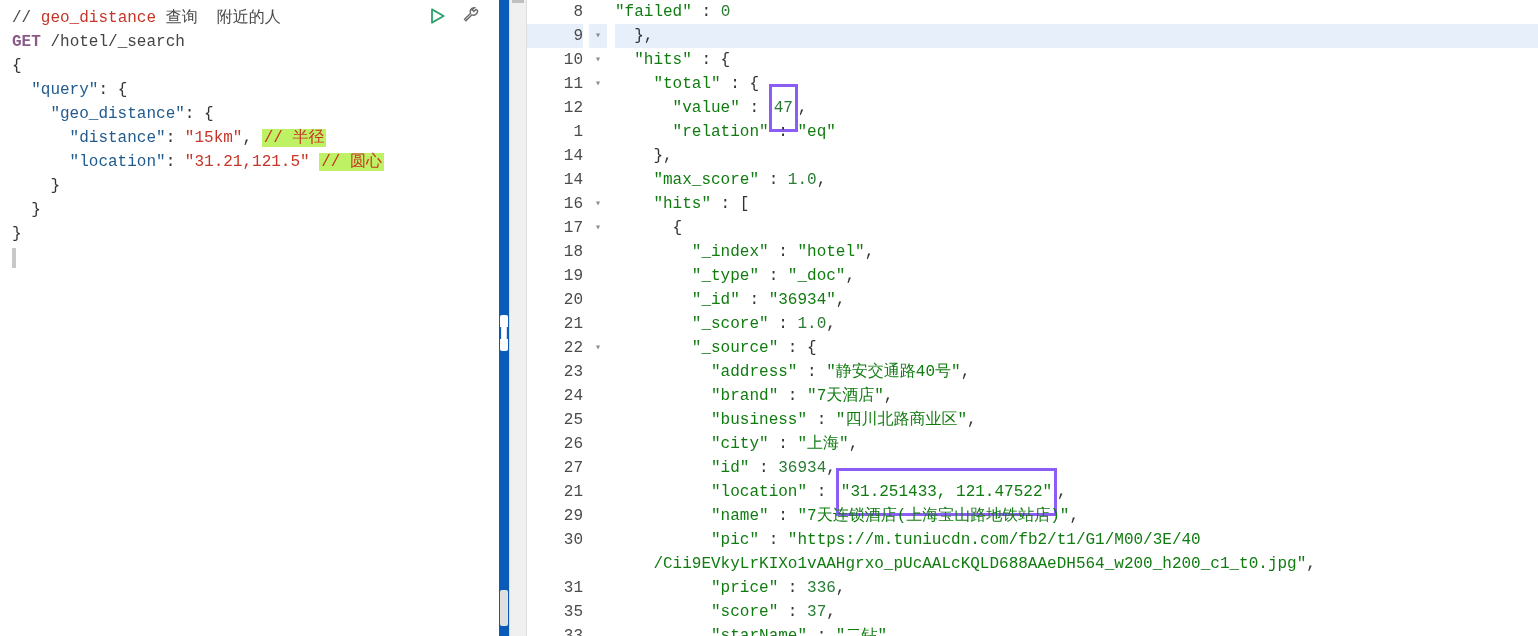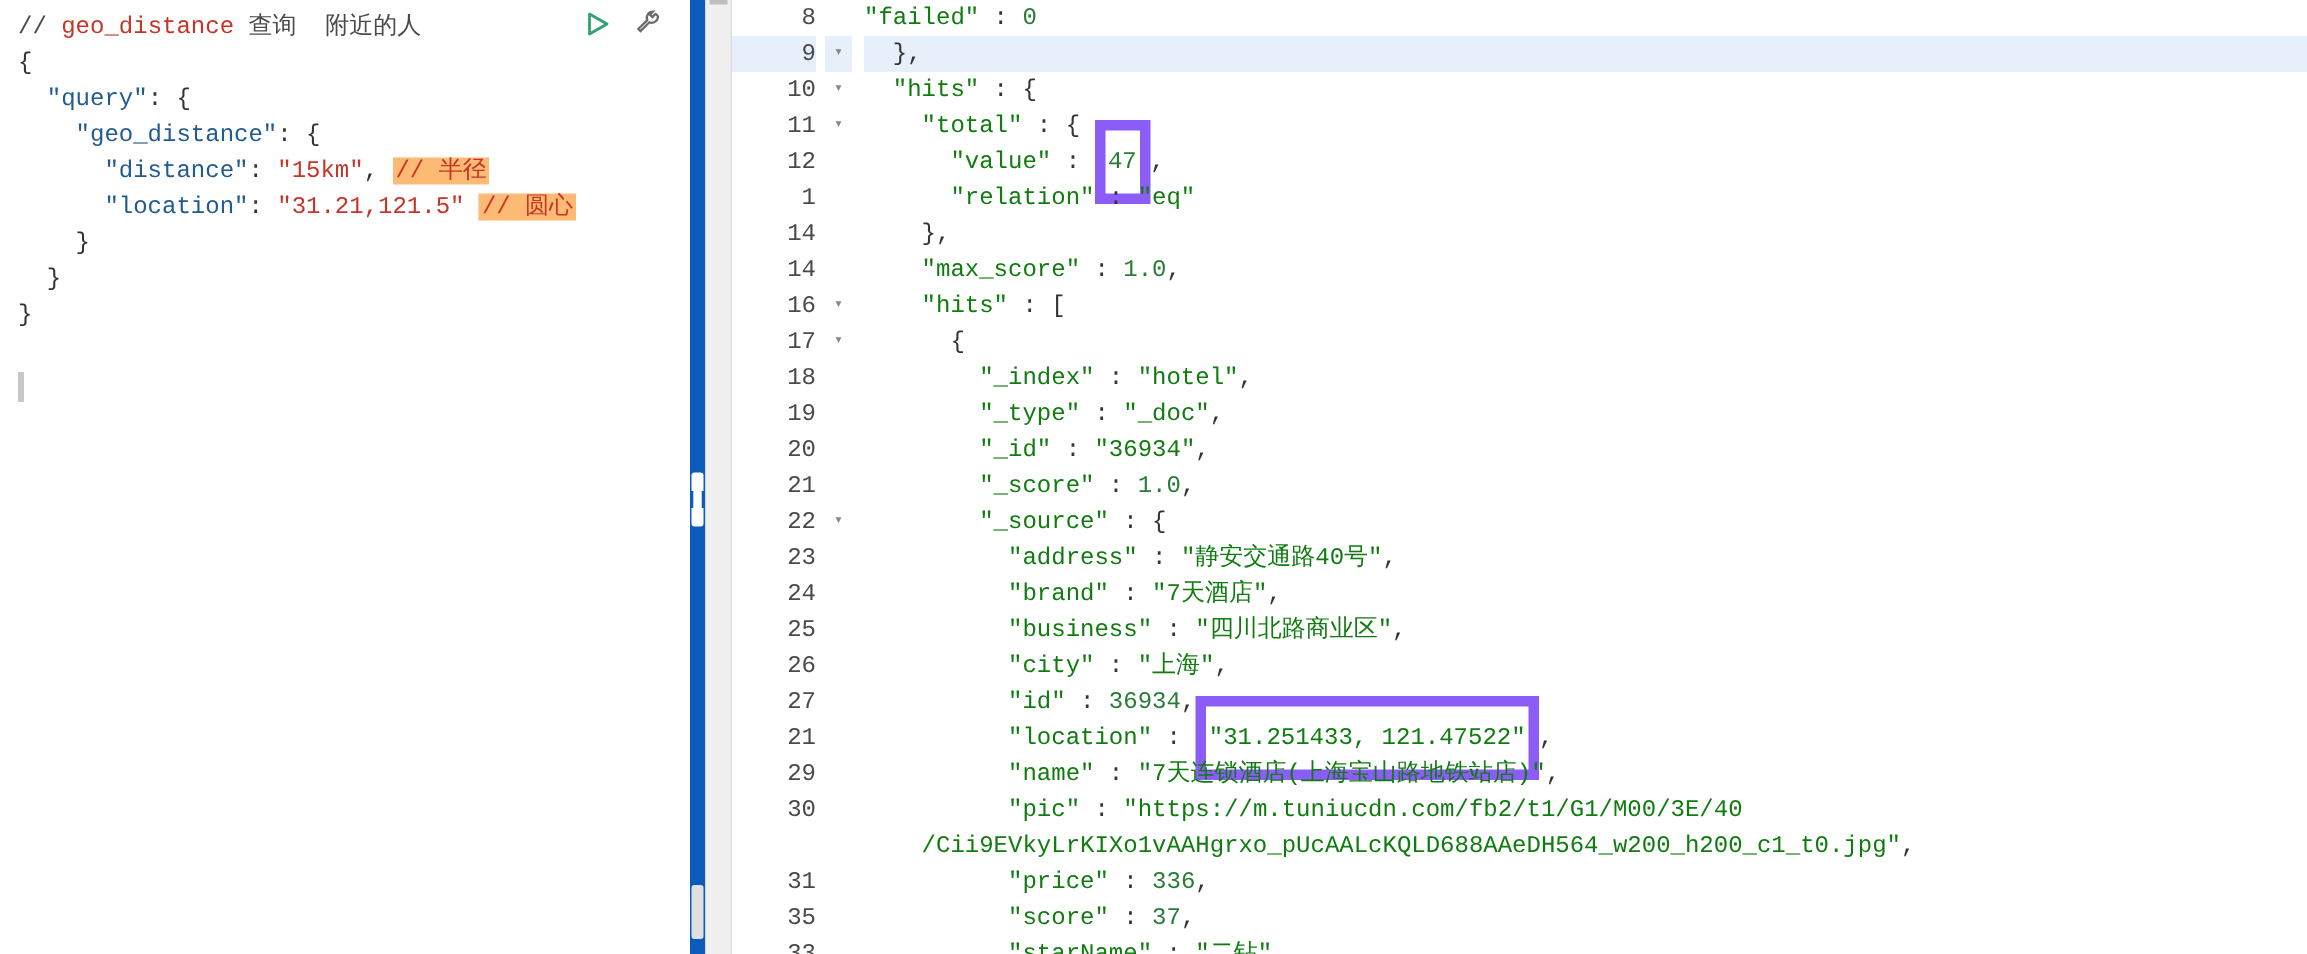--- a/index.html
+++ b/index.html
@@ -7,21 +7,21 @@
     margin: 0;
     font-family: Consolas, 'Courier New', monospace;
     font-size: 16px;
     background: #fff;
     display: flex;
     width: 1538px;
     height: 636px;
     overflow: hidden;
   }
   .left-pane {
-    width: 460px;
+    width: 499px;
     position: relative;
     padding: 6px 12px;
     line-height: 24px;
   }
   .left-pane .toolbar-icons {
     position: absolute;
     top: 6px;
     right: 18px;
     display: flex;
     gap: 14px;
@@ -99,42 +99,43 @@
   .hl-line { background: #e6effa; }
   
   .c-comment { color: #4a4a4a; }
   .c-method  { color: #8B5A87; font-weight: bold; }
   .c-path    { color: #444; }
   .c-str     { color: #c63527; }
   .c-num     { color: #287c34; }
   .c-kw      { color: #215b8f; }
   .c-punc    { color: #333; }
   .c-field   { color: #107c10; }
-  .c-redcom  { color: #c63527; background:#fdba74; padding:0 2px; }
-  .boxed-red { border: 7px solid #8b5cf6; padding: 12px 2px; }
+  .c-redcom  { color: #c63527; background:#bef264; padding:0 2px; }
+  .boxed-red { border: 3px solid #8b5cf6; padding: 12px 2px; }
   svg.icon { width: 20px; height: 20px; }
 </style>
 </head>
 <body>
 
 <div class="left-pane">
   <div class="toolbar-icons">
     <span>
       <svg class="icon" viewBox="0 0 24 24">
           <path d="M6 4l14 8-14 8z" fill="none" stroke="#2da36f" stroke-width="2.2" stroke-linejoin="round"></path>
         </svg>
     </span>
     <span>
       <svg class="icon" viewBox="0 0 24 24">
           <path d="M20 6a5 5 0 0 1-6.9 4.6L6 17.7 4.3 16l7.1-7.1A5 5 0 0 1 16 2l-2.5 2.5 2 2L18 4a5 5 0 0 1 2 2z" fill="none" stroke="#6a6a6a" stroke-width="1.8"></path>
         </svg>
     </span>
   </div>
 
   <div class="code-line"><span class="c-comment">//</span><span class="c-comment"> </span><span class="c-str">geo_distance</span><span class="c-comment"> </span><span class="c-comment">查询  附近的人</span></div>
+  <div class="code-line"><span class="c-method">GET</span><span> </span><span class="c-path">/hotel/_search</span></div>
   <div class="code-line"><span class="c-punc">{</span></div>
   <div class="code-line">  <span class="c-kw">"query"</span><span class="c-punc">: {</span></div>
   <div class="code-line">    <span class="c-kw">"geo_distance"</span><span class="c-punc">: {</span></div>
   <div class="code-line">      <span class="c-kw">"distance"</span><span class="c-punc">: </span><span class="c-str">"15km"</span><span class="c-punc">, </span><span class="c-redcom">// 半径</span></div>
   <div class="code-line">      <span class="c-kw">"location"</span><span class="c-punc">: </span><span class="c-str">"31.21,121.5"</span><span> </span><span class="c-redcom">// 圆心</span></div>
   <div class="code-line"><span class="c-punc">    }</span></div>
   <div class="code-line"><span class="c-punc">  }</span></div>
   <div class="code-line"><span class="c-punc">}</span></div>
   <div class="cursor-bar"></div>
 </div>

